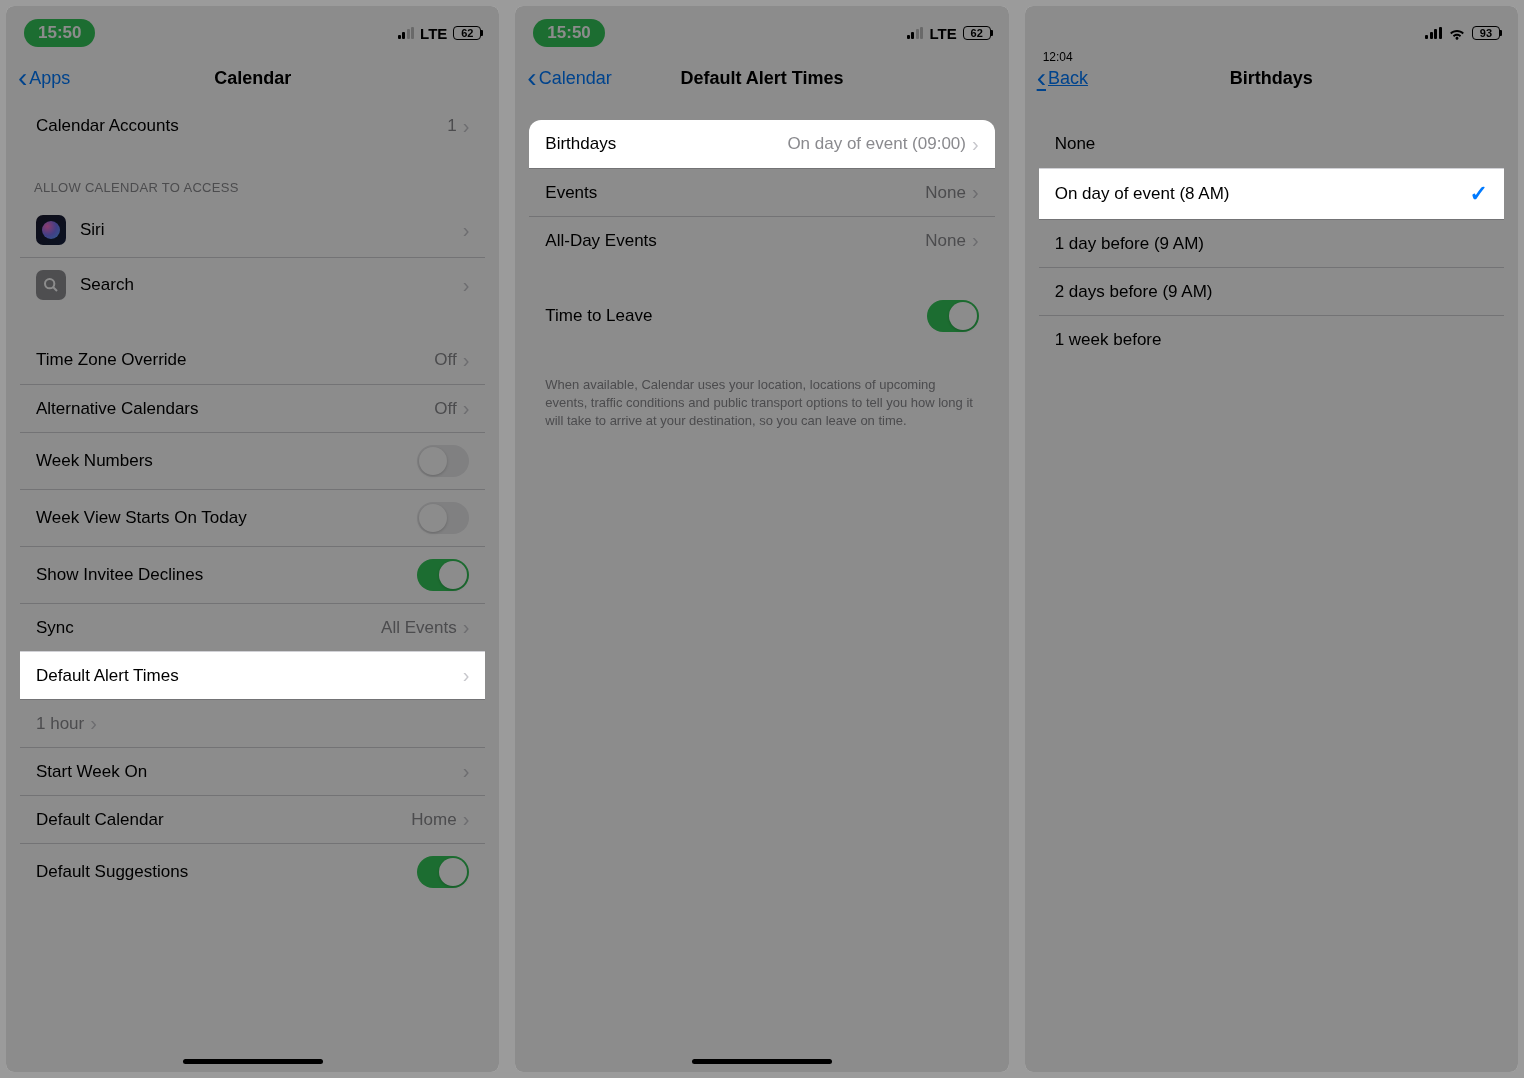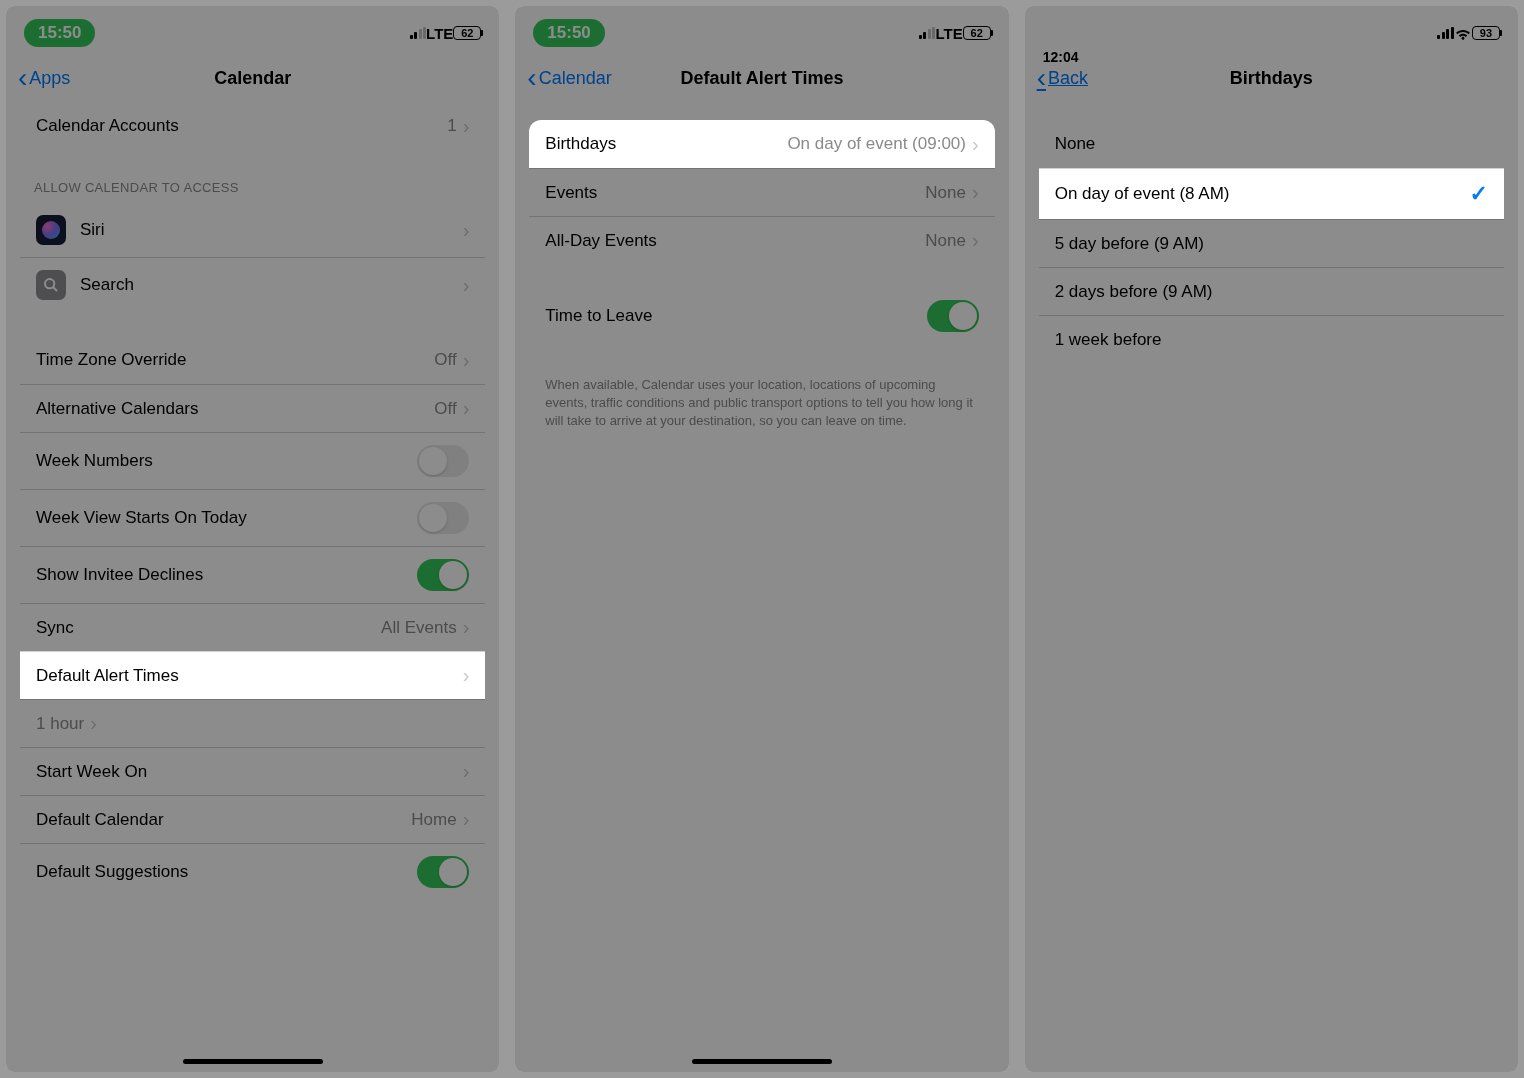--- a/index.html
+++ b/index.html
@@ -1,22 +1,22 @@
 <!DOCTYPE html>
 <html><head>
 <meta charset="utf-8">
 <style>
 * { margin: 0; padding: 0; box-sizing: border-box; font-family: -apple-system, BlinkMacSystemFont, "Segoe UI", Helvetica, Arial, sans-serif; }
 body { background: #9b9b9b; width: 1524px; height: 1078px; display: flex; gap: 16px; padding: 6px; }
 .screen { flex: 1; background: #ffffff; border-radius: 8px; overflow: hidden; position: relative; display: flex; flex-direction: column; }
 .overlay { position: absolute; inset: 0; background: rgba(0,0,0,0.45); pointer-events: none; z-index: 5; }
 .status-bar { display: flex; justify-content: space-between; align-items: center; padding: 8px 18px 4px; height: 50px; }
 .time-pill { background: #34c759; color: #fff; font-weight: 600; font-size: 17px; padding: 4px 14px; border-radius: 16px; }
-.time-plain { font-weight: 700; font-size: 14px; margin-top: 48px; }
-.status-right { display: flex; align-items: center; font-size: 15px; font-weight: 600; }
+.time-plain { font-weight: 400; font-size: 12px; margin-top: 48px; }
+.status-right { display: flex; align-items: center; gap: 6px; font-size: 15px; font-weight: 600; }
 .signal-bars { display: flex; align-items: flex-end; gap: 1.5px; height: 12px; }
 .signal-bars span { width: 3px; background: #000; border-radius: 1px; }
 .signal-bars span:nth-child(1){height:4px} .signal-bars span:nth-child(2){height:7px} .signal-bars span:nth-child(3){height:10px;opacity:.25} .signal-bars span:nth-child(4){height:12px;opacity:.25}
 .signal-bars.full span { opacity: 1; }
 .wifi-icon { width: 18px; height: 14px; }
 .battery { display: inline-flex; align-items: center; border: 1.5px solid #000; border-radius: 4px; padding: 1px 2px; font-size: 11px; font-weight: 700; position: relative; height: 14px; min-width: 28px; justify-content: center; }
 .battery::after { content: ""; position: absolute; right: -3px; width: 2px; height: 6px; background: #000; border-radius: 0 1px 1px 0; }
 .nav-bar { display: flex; align-items: center; padding: 8px 12px 10px; position: relative; min-height: 44px; }
 .nav-back { display: flex; align-items: center; color: #007aff; font-size: 18px; gap: 2px; }
 .nav-back.ul { text-decoration: underline; }
@@ -229,21 +229,21 @@
   <div class="content">
     <div class="group" style="margin-top:18px">
       <div class="row">
         <span class="row-label">None</span>
       </div>
       <div class="row cutout">
         <span class="row-label">On day of event (8 AM)</span>
         <span class="checkmark">✓</span>
       </div>
       <div class="row">
-        <span class="row-label">5 day before (9 AM)</span>
+        <span class="row-label">1 day before (9 AM)</span>
       </div>
       <div class="row">
         <span class="row-label">2 days before (9 AM)</span>
       </div>
       <div class="row">
         <span class="row-label">1 week before</span>
       </div>
     </div>
   </div>
 </div>

